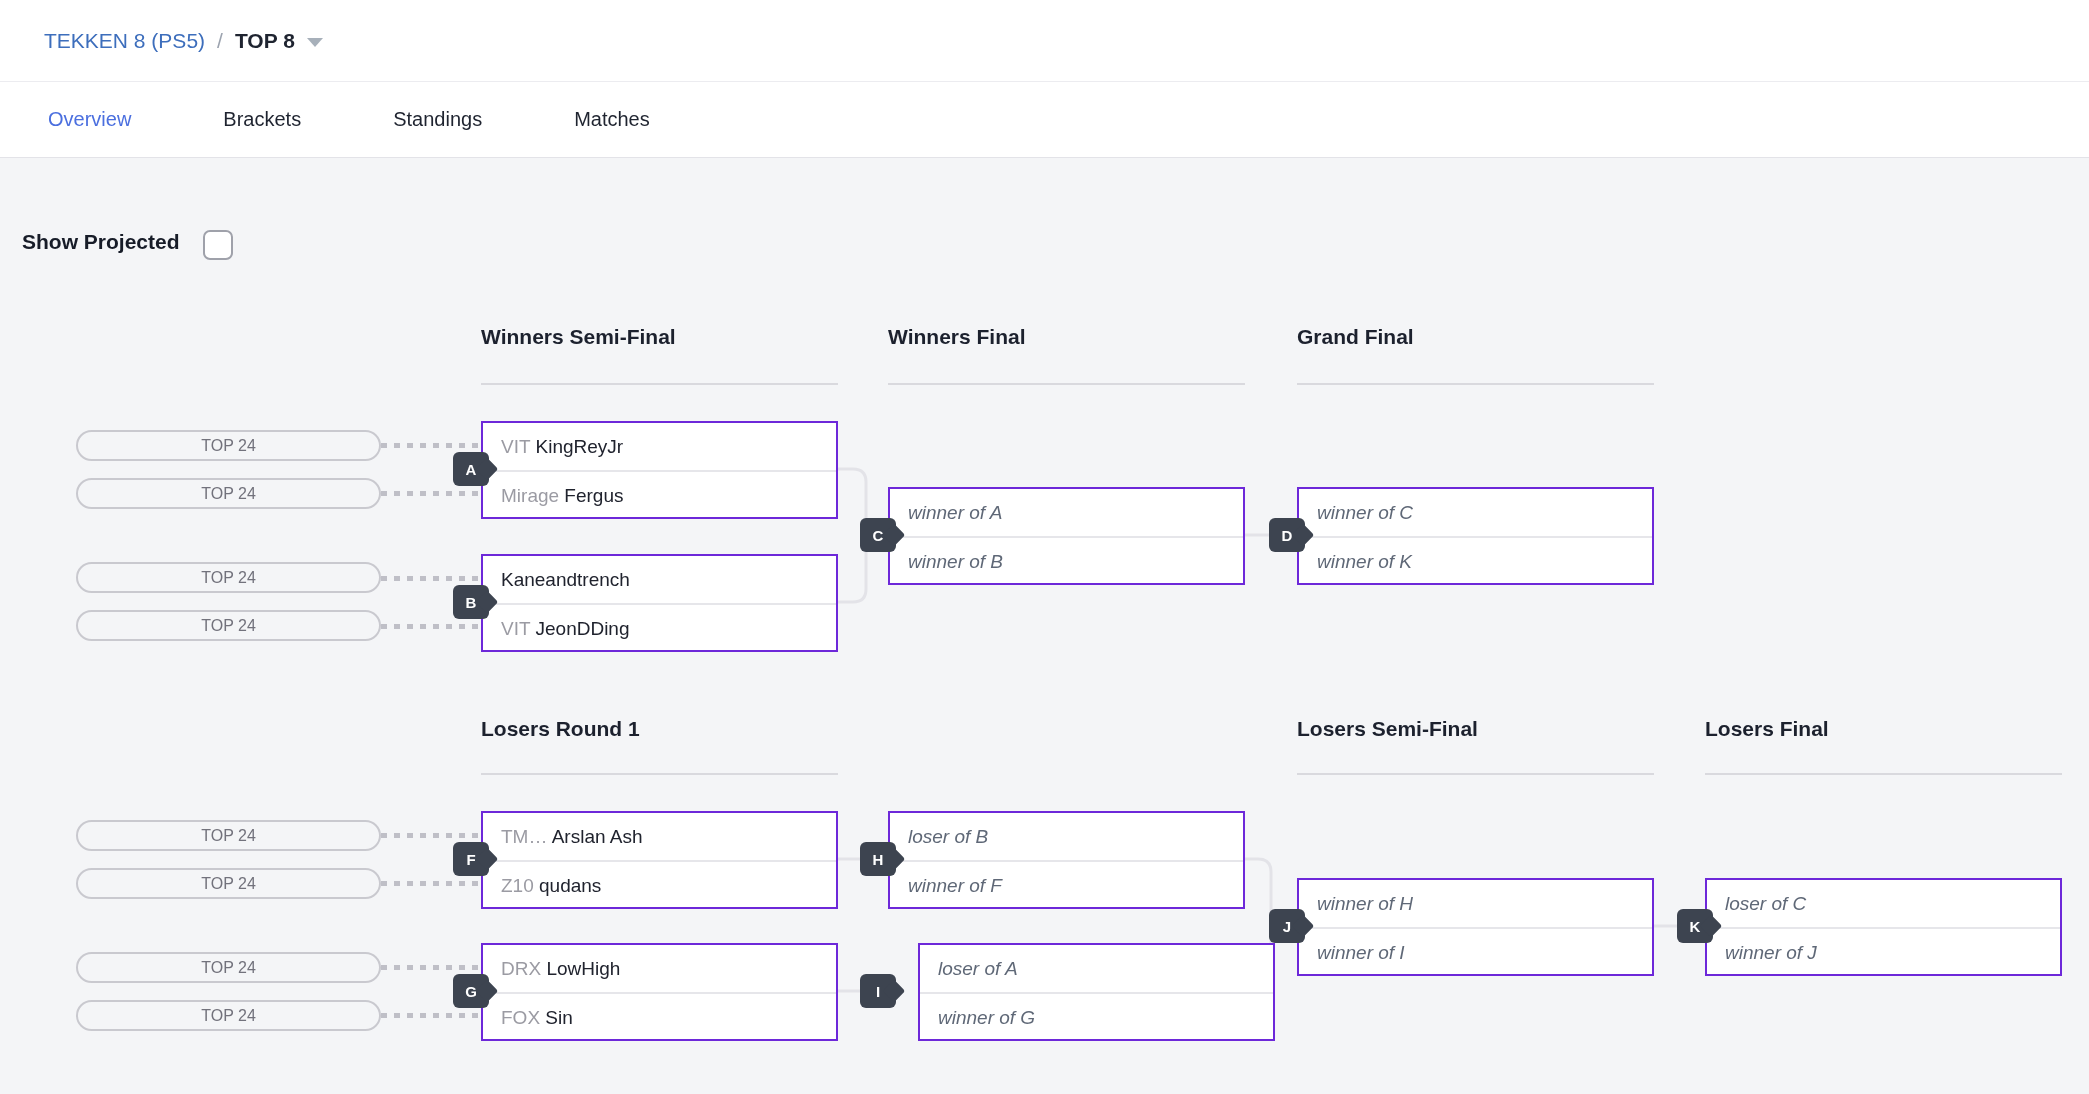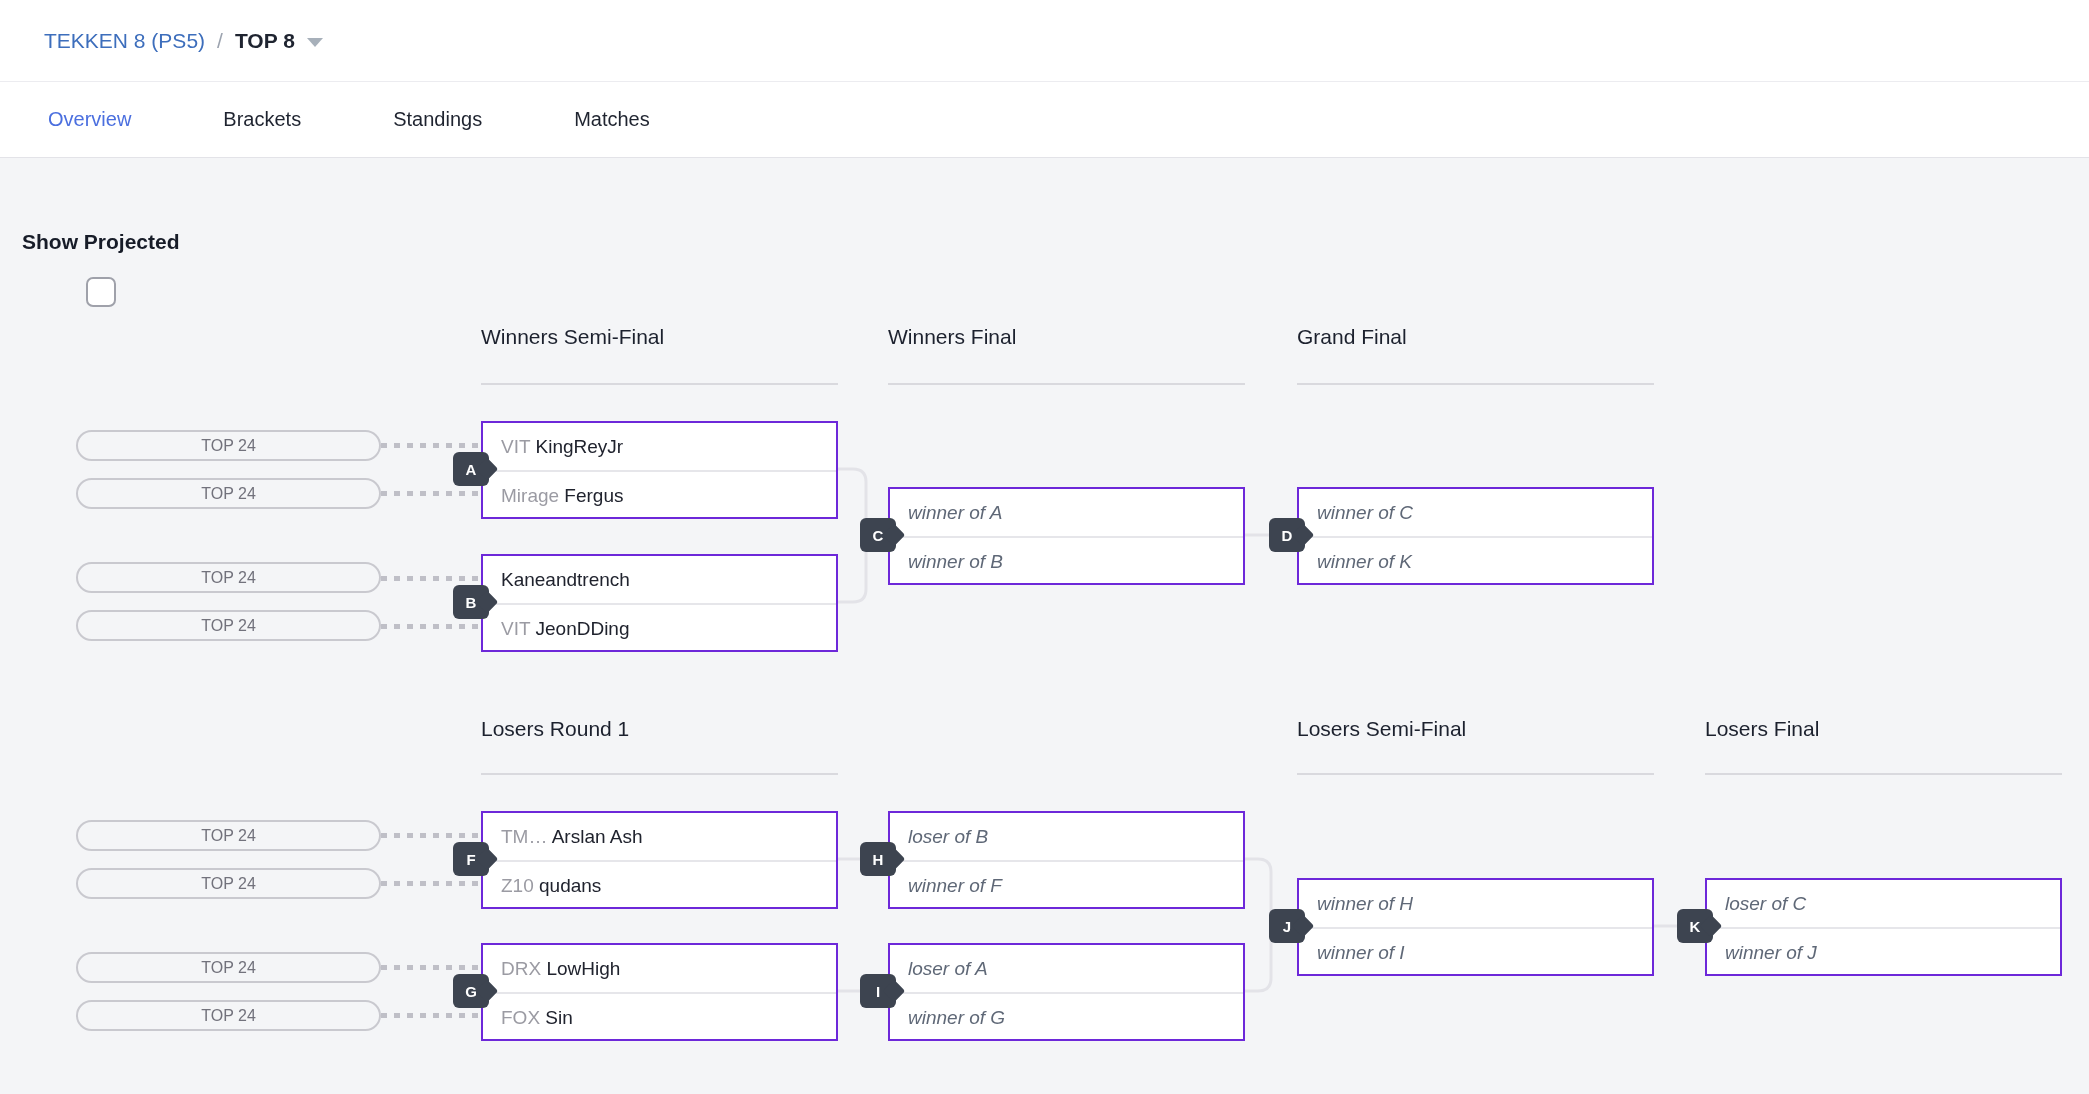--- a/index.html
+++ b/index.html
@@ -19,25 +19,25 @@
 
   
   .tabbar { height:77px; background:#fff; border-top:1px solid #ececf0; border-bottom:1px solid #e3e3e8;
             display:flex; align-items:center; padding-left:48px; gap:92px; }
   .tab { font-size:20px; color:#1f2430; cursor:pointer; }
   .tab.active { color:#4b6fdf; }
 
   
   .content { position:relative; width:2089px; height:936px; background:#f4f5f7; }
 
-  .show-projected { position:absolute; top:72px; left:22px; display:flex; align-items:center; gap:23px;flex-direction:column; }
+  .show-projected { position:absolute; top:72px; left:22px; display:flex; align-items:flex-start; gap:23px; }
   .show-projected .lbl { font-size:21px; font-weight:bold; color:#171c28; }
   .checkbox { width:30px; height:30px; background:#fff; border:2px solid #9fa1aa; border-radius:7px; cursor:pointer; }
 
-  .round-header { position:absolute; width:357px; font-size:21px; font-weight:normal; color:#1c212e;
+  .round-header { position:absolute; width:357px; font-size:21px; font-weight:bold; color:#1c212e;
                   border-bottom:2px solid #d9d9de; }
   .round-header.top { top:167px; height:60px; }
   .round-header.bottom { top:559px; height:58px; }
 
   .seed-pill { position:absolute; left:76px; width:305px; height:31px; border:2px solid #c9c9cf; border-radius:16px;
                background:#f4f5f7; color:#72727c; font-size:16px; display:flex; align-items:center; justify-content:center;
                cursor:pointer; }
   .dotted { position:absolute; left:381px; width:100px; height:5px;
             background:repeating-linear-gradient(90deg,#bfbfc7 0 6px,transparent 6px 13px); }
 
@@ -194,21 +194,21 @@
       </div>
 
     <div class="match" style="left:888px; top:653px">
       <div class="slot placeholder">loser of B</div>
       <div class="slot placeholder">winner of F</div>
     </div>
     <div class="tag" style="left:860px; top:684px">
         <span>H</span>
       </div>
 
-    <div class="match" style="left:888px; top:785px">
+    <div class="match" style="left:918px; top:785px">
       <div class="slot placeholder">loser of A</div>
       <div class="slot placeholder">winner of G</div>
     </div>
     <div class="tag" style="left:860px; top:816px">
         <span>I</span>
       </div>
 
     <div class="match" style="left:1297px; top:720px">
       <div class="slot placeholder">winner of H</div>
       <div class="slot placeholder">winner of I</div>

